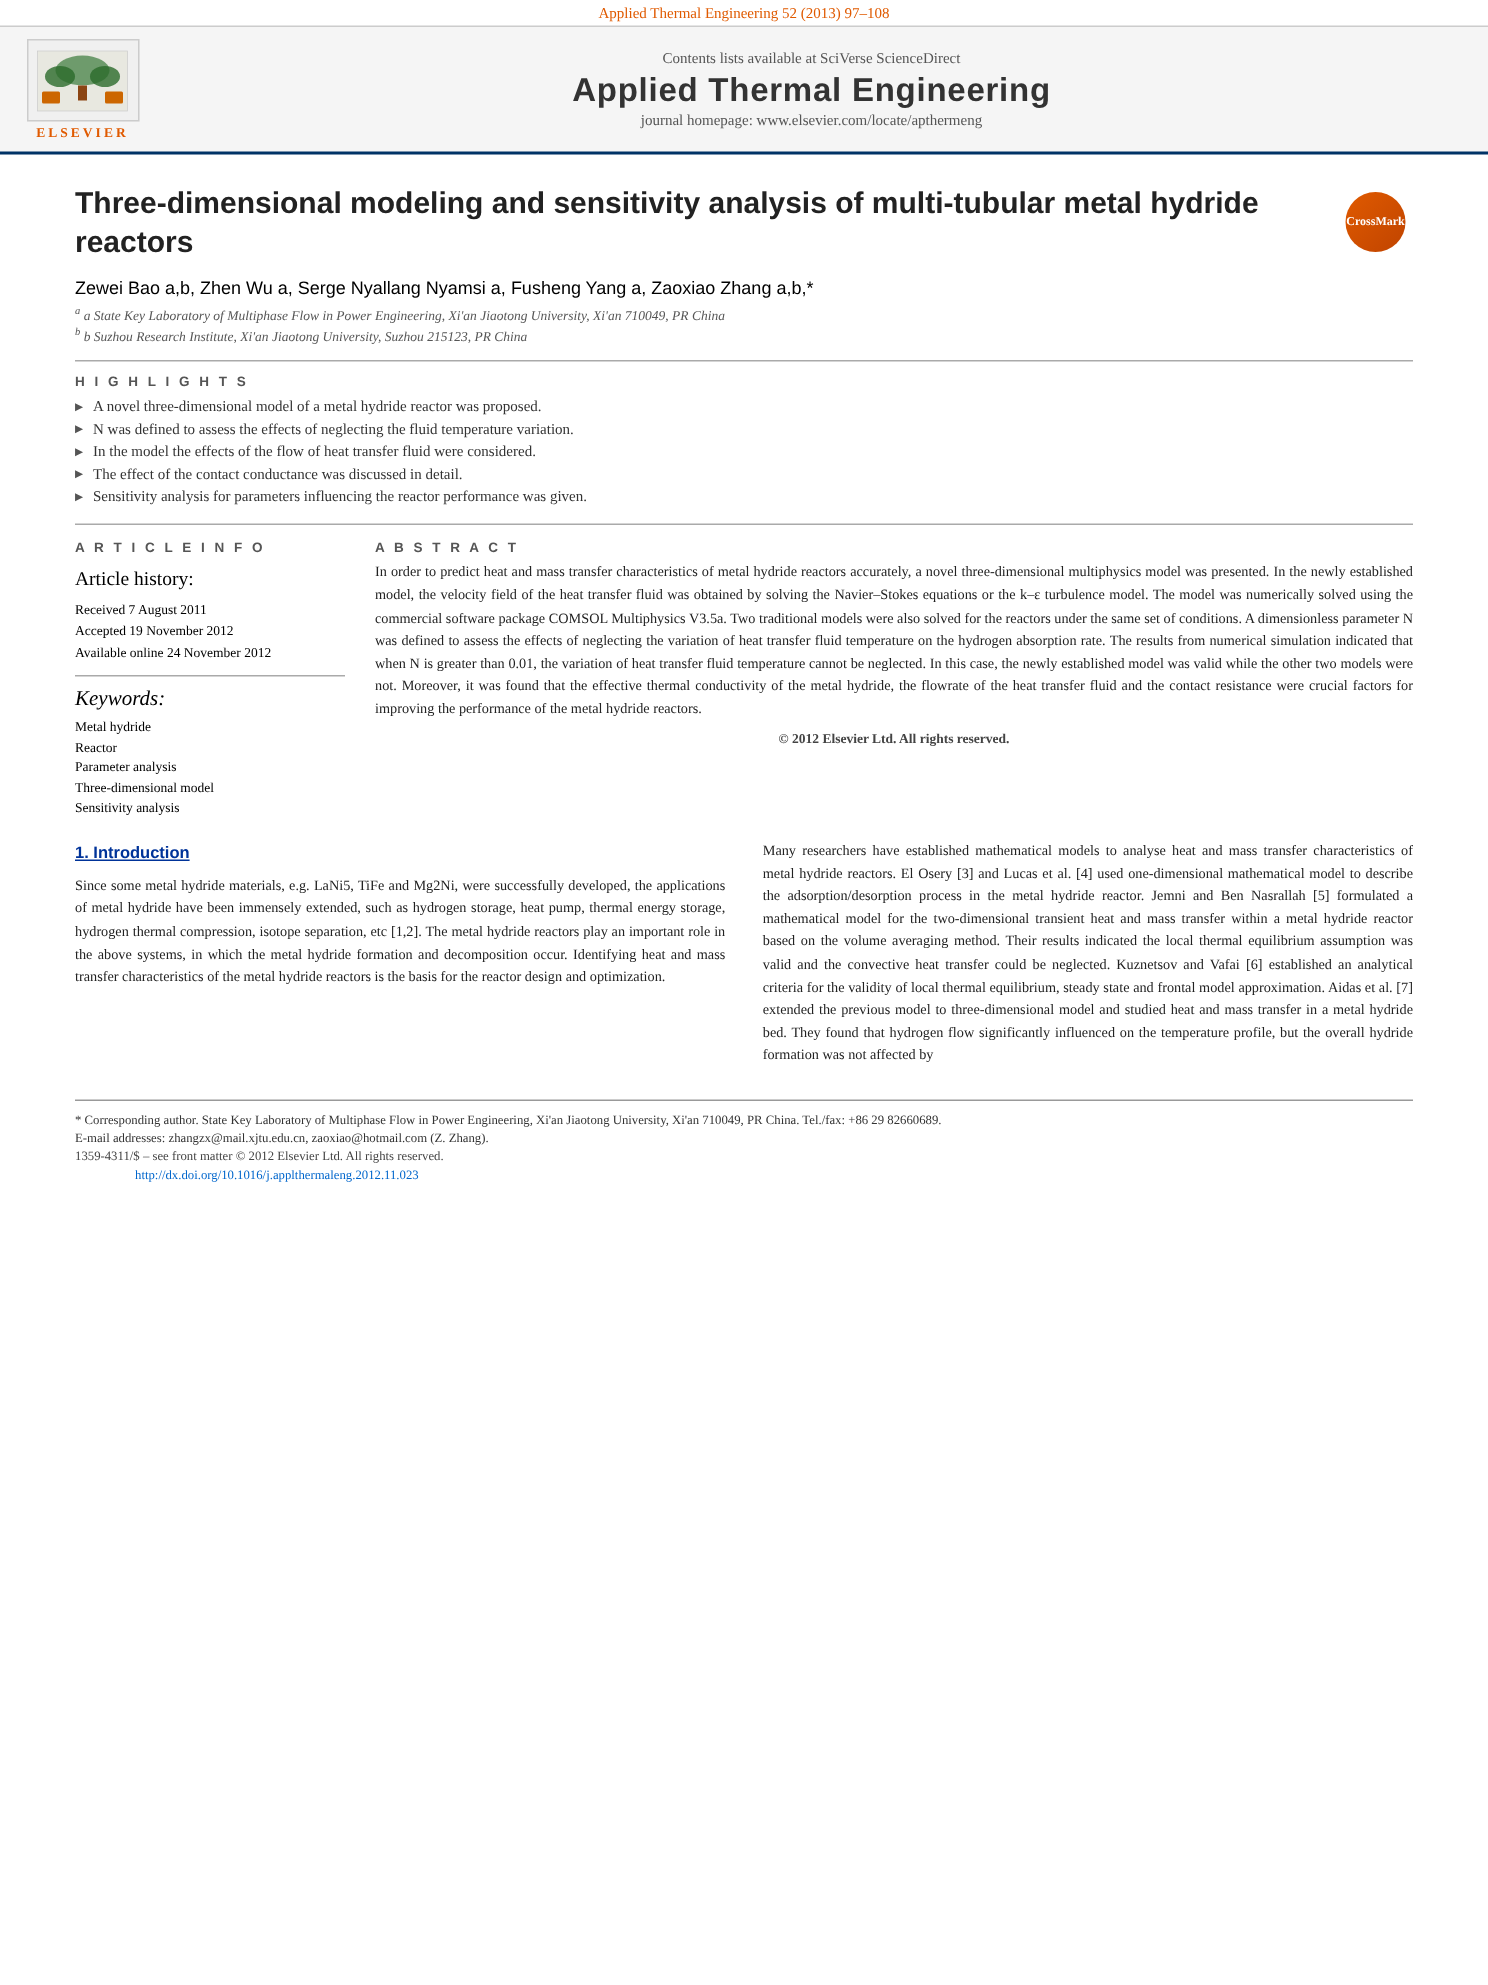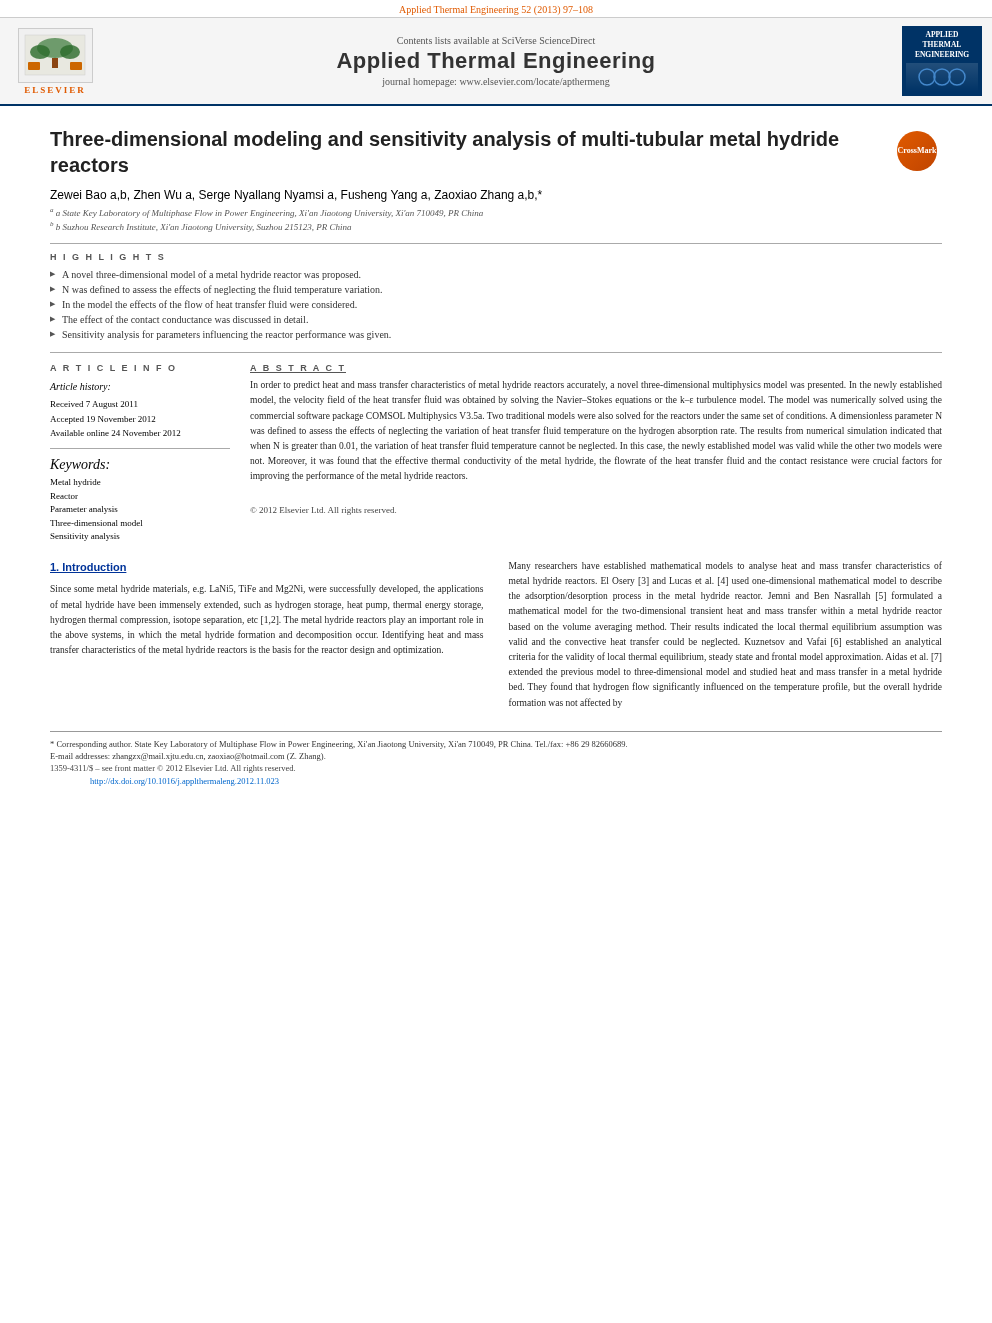--- a/index.html
+++ b/index.html
@@ -223,22 +223,21 @@
     }
     .article-info-col .section-label {
       margin-bottom: 6px;
     }
     .article-history {
       font-size: 9px;
       margin-bottom: 8px;
       line-height: 1.6;
     }
     .article-history .hist-label {
-      font-style: italic;
-      font-size: 10px;
+      font-size: 13px;
       display: block;
       margin-bottom: 2px;
     }
     .article-history .hist-item {
       display: block;
       font-size: 9px;
     }
 
     .keywords-section {
       margin-top: 6px;
@@ -254,33 +253,33 @@
       line-height: 1.5;
     }
 
     
     .abstract-col {
       flex: 1;
       font-size: 9.5px;
     }
     .abstract-col .section-label {
       margin-bottom: 5px;
-      text-decoration: underline;
     }
     .abstract-text {
       font-size: 9.5px;
       line-height: 1.6;
       text-align: justify;
       color: #222;
     }
     .abstract-copyright {
-      text-align: left;
-      font-size: 9px;
-      margin-top: 20px;
+      text-align: center;
+      font-size: 9px;
+      margin-top: 5px;
       color: #444;
+      font-weight: bold;
     }
 
     
     .body-section {
       margin-top: 15px;
     }
     .intro-two-col {
       display: flex;
       gap: 25px;
     }
@@ -355,34 +354,20 @@
   </div>
 
   <div class="journal-header-center">
     <div class="journal-header-sciverse">
       <span>Contents lists available at SciVerse ScienceDirect</span>
     </div>
     <div class="journal-header-title">Applied Thermal Engineering</div>
     <div class="journal-header-homepage">journal homepage: www.elsevier.com/locate/apthermeng</div>
   </div>
 
-  <div class="journal-header-logo-right">
-    <div class="ate-logo-box">
-      <div class="ate-title">
-        APPLIED<br>THERMAL<br>ENGINEERING
-      </div>
-      <div style="margin-top:4px; width:100%; height:30px; background:linear-gradient(180deg,#fff2,transparent); display:flex; align-items:center; justify-content:center;">
-        <svg width="55" height="25" viewBox="0 0 55 25">
-          <circle cx="12" cy="12" r="8" fill="none" stroke="#4488cc" stroke-width="1.5"></circle>
-          <circle cx="27" cy="12" r="8" fill="none" stroke="#4488cc" stroke-width="1.5"></circle>
-          <circle cx="42" cy="12" r="8" fill="none" stroke="#4488cc" stroke-width="1.5"></circle>
-        </svg>
-      </div>
-    </div>
-  </div>
 </div>
 
 <div class="main-content">
 
   <div class="article-title-section">
     <div class="article-title-text">Three-dimensional modeling and sensitivity analysis of multi-tubular metal hydride reactors</div>
     <div class="crossmark-badge">
       <div class="crossmark-circle">
         <span>CrossMark</span>
       </div>

